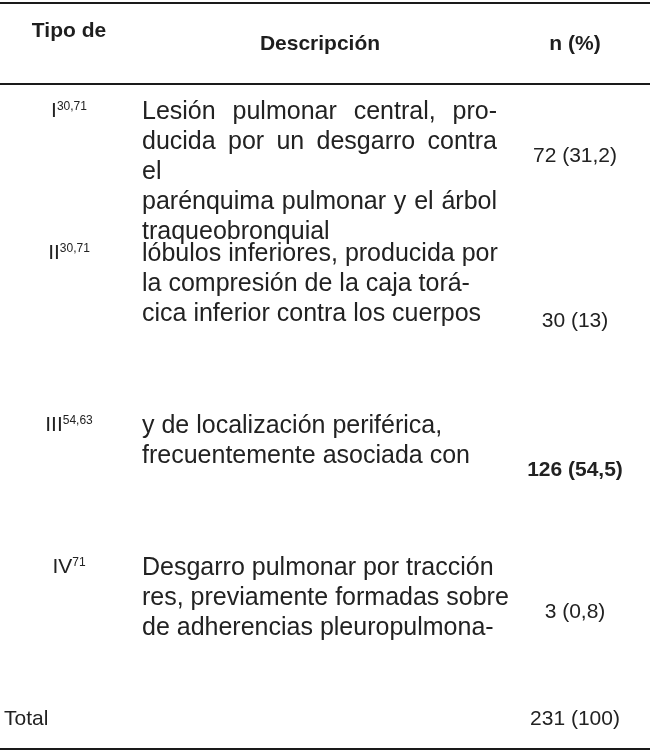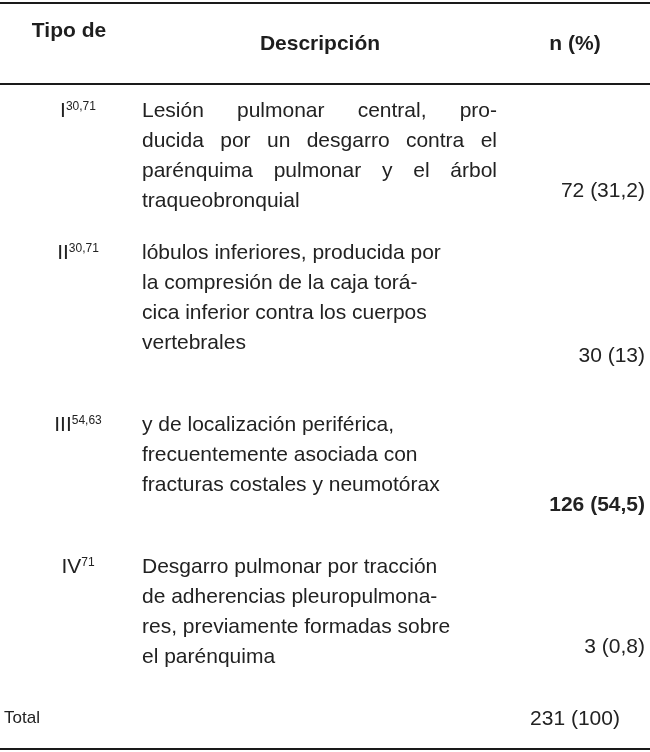--- a/index.html
+++ b/index.html
@@ -11,28 +11,28 @@
     .rule-top { top: 2px; height: 2px; }
     .rule-head { top: 83px; height: 2px; }
     .rule-bottom { top: 748px; height: 2px; }
 
     .hdr { position: absolute; font-weight: bold; font-size: 21px; color: #1e1e1e; line-height: 26px; text-align: center; }
     .hdr-tipo { left: 0; width: 138px; top: 17px; }
     .hdr-desc { left: 140px; width: 360px; top: 30px; }
     .hdr-n { left: 505px; width: 140px; top: 30px; }
 
     .row { position: absolute; left: 0; width: 650px; }
-    .tipo { position: absolute; left: 0; width: 138px; text-align: center; font-size: 21px; line-height: 30px; margin-left: 9px; }
+    .tipo { position: absolute; left: 0; width: 138px; text-align: center; font-size: 21px; line-height: 30px; }
     .tipo sup { font-size: 12px; vertical-align: top; position: relative; top: -4px; }
-    .desc { position: absolute; left: 142px; width: 355px; font-size: 21px; line-height: 30px; }
+    .desc { position: absolute; left: 142px; width: 355px; font-size: 25px; line-height: 30px; }
     .desc div { white-space: nowrap; }
     .desc .justify { text-align: justify; text-align-last: justify; white-space: normal; }
-    .nval { position: absolute; left: 505px; width: 140px; text-align: right; font-size: 21px; line-height: 30px; margin-top: 35px; }
+    .nval { position: absolute; left: 505px; width: 140px; text-align: center; font-size: 21px; line-height: 30px; }
 
-    .total-label { position: absolute; left: 4px; top: 703px; font-size: 17px; line-height: 30px; }
+    .total-label { position: absolute; left: 4px; top: 703px; font-size: 21px; line-height: 30px; }
     .total-val { position: absolute; left: 505px; width: 140px; top: 703px; text-align: center; font-size: 21px; line-height: 30px; }
   </style>
 </head>
 <body>
 
 <div>
   <div class="rule rule-top"></div>
 
   <div class="hdr hdr-tipo">
     <div>Tipo de</div>
@@ -52,42 +52,39 @@
     </div>
     <div class="nval" style="top:45px;">72 (31,2)</div>
   </div>
 
   <div class="row" style="top:237px;">
     <div class="tipo"><span>II</span><sup>30,71</sup></div>
     <div class="desc">
       <div>lóbulos inferiores, producida por</div>
       <div>la compresión de la caja torá-</div>
       <div>cica inferior contra los cuerpos</div>
-      <div>vertebrales</div>
     </div>
     <div class="nval" style="top:68px;">30 (13)</div>
   </div>
 
   <div class="row" style="top:409px;">
     <div class="tipo"><span>III</span><sup>54,63</sup></div>
     <div class="desc">
       <div>y de localización periférica,</div>
       <div>frecuentemente asociada con</div>
-      <div>fracturas costales y neumotórax</div>
     </div>
     <div class="nval" style="top:45px;font-weight:bold;">126 (54,5)</div>
   </div>
 
   <div class="row" style="top:551px;">
     <div class="tipo"><span>IV</span><sup>71</sup></div>
     <div class="desc">
       <div>Desgarro pulmonar por tracción</div>
+      <div>res, previamente formadas sobre</div>
       <div>de adherencias pleuropulmona-</div>
-      <div>res, previamente formadas sobre</div>
-      <div>el parénquima</div>
     </div>
     <div class="nval" style="top:45px;">3 (0,8)</div>
   </div>
 
   <div class="total-label">Total</div>
   <div class="total-val">231 (100)</div>
 
   <div class="rule rule-bottom"></div>
 </div>
 

